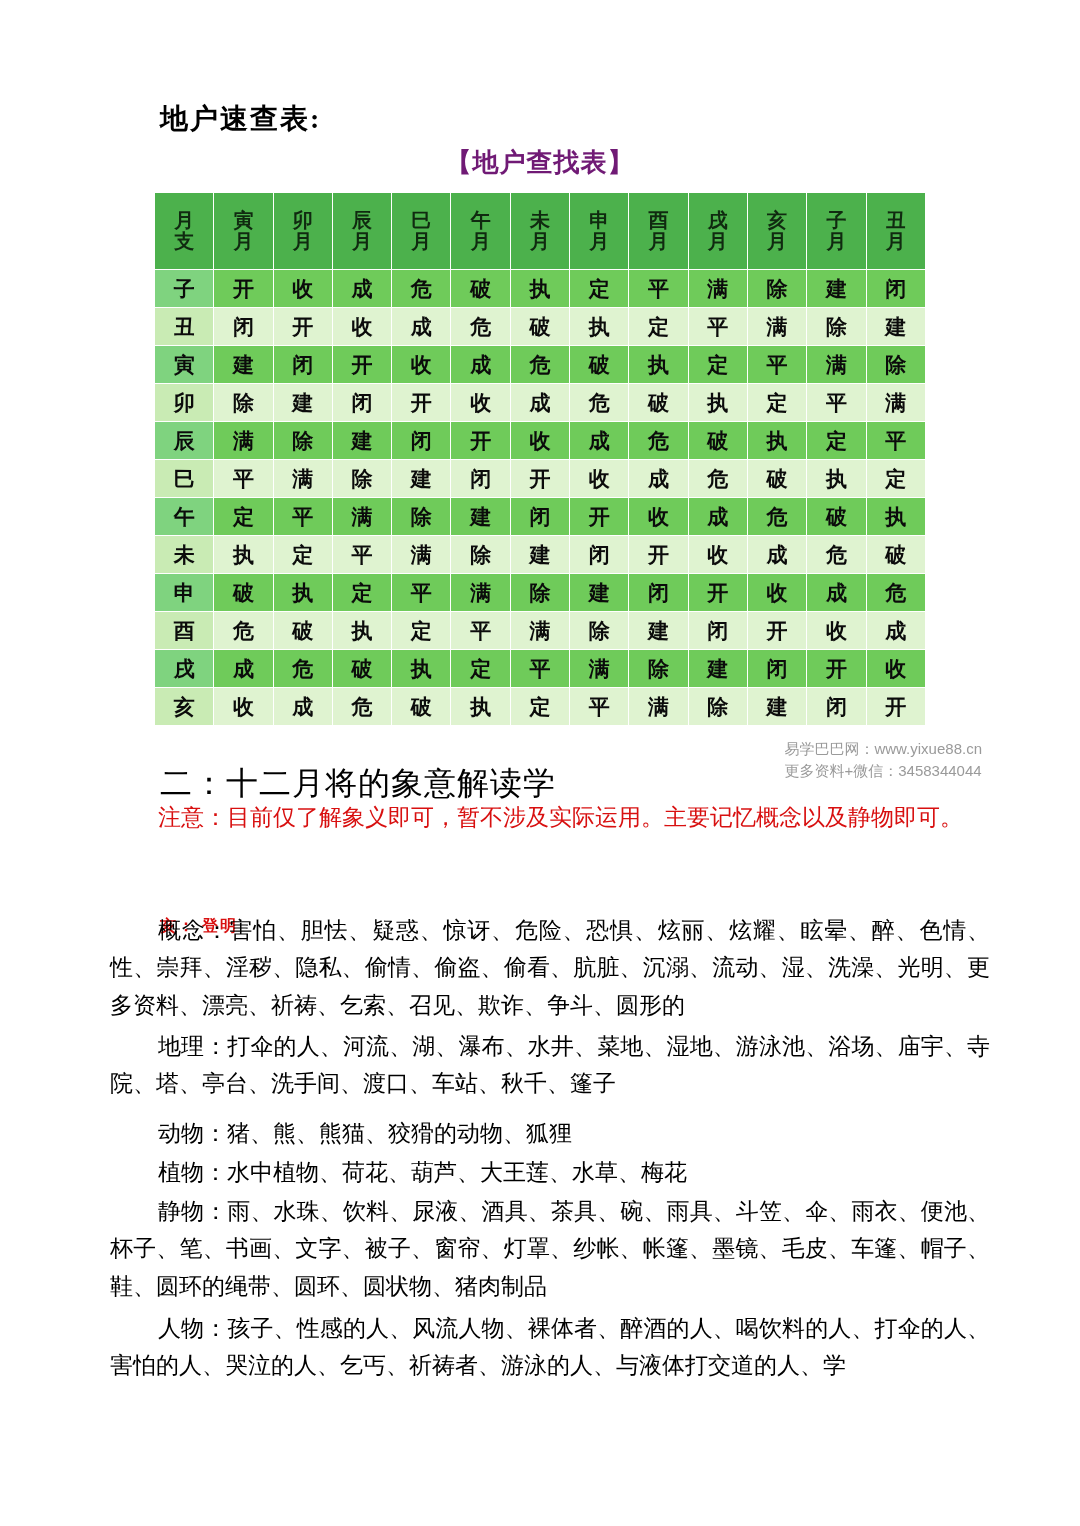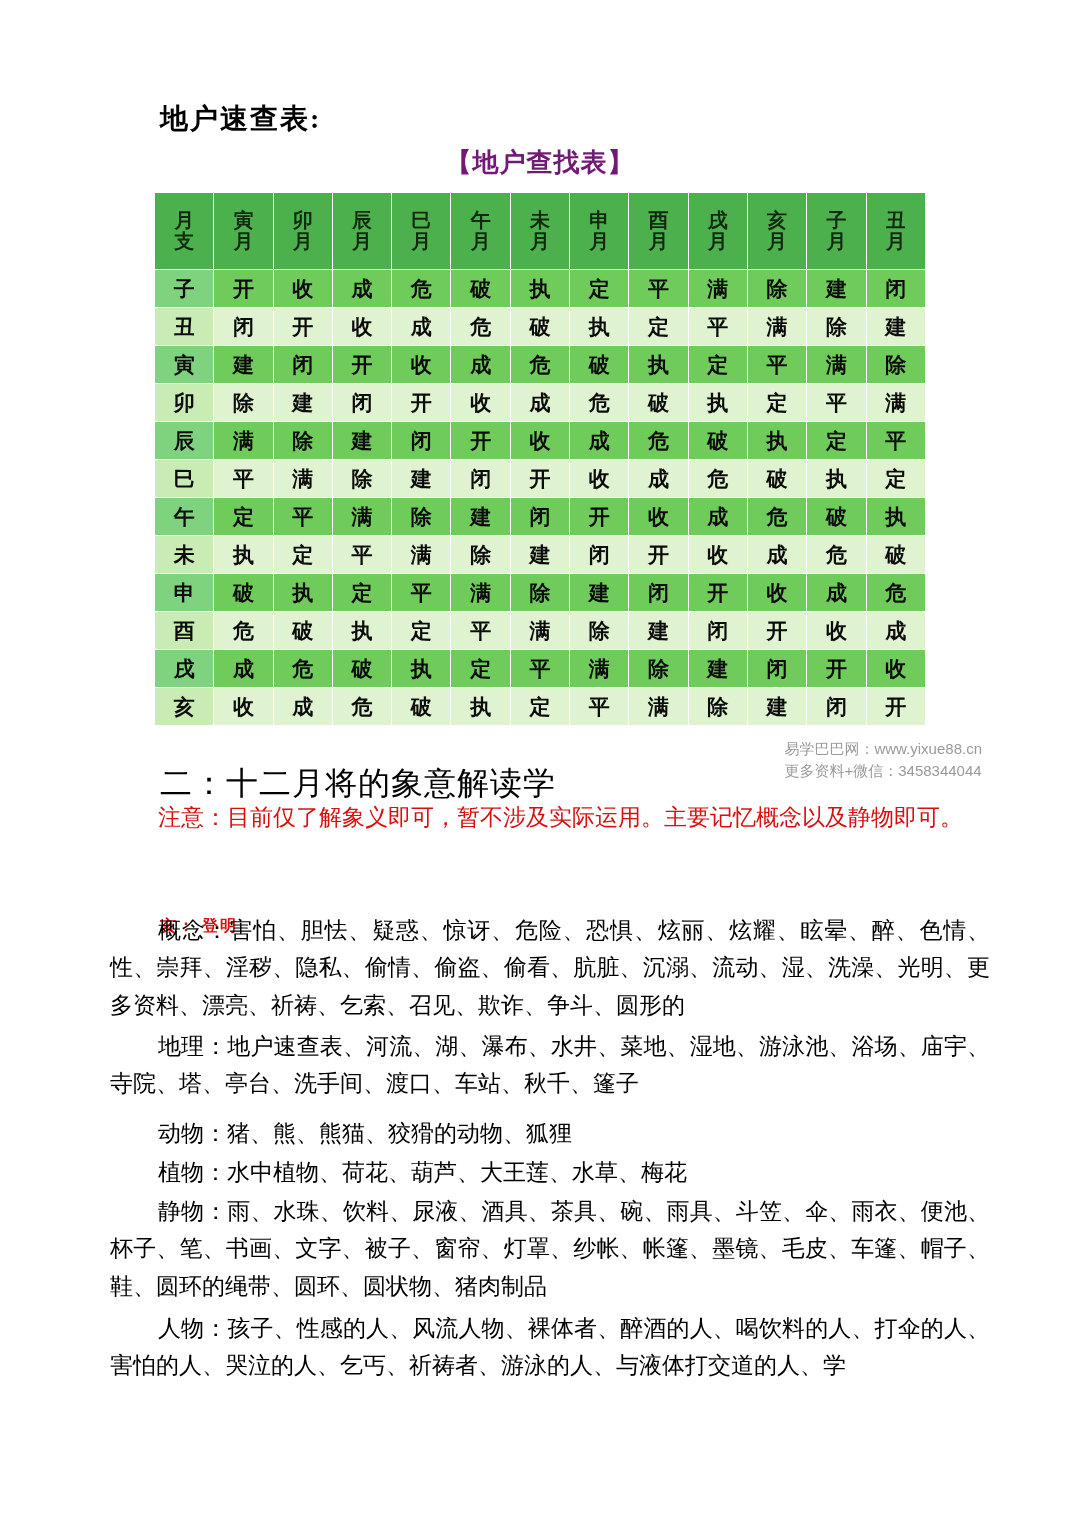--- a/index.html
+++ b/index.html
@@ -351,19 +351,19 @@
     <div>更多资料+微信：3458344044</div>
   </div>
 
   <div class="sec-title">二：十二月将的象意解读学</div>
 
   <div class="note">注意：目前仅了解象义即可，暂不涉及实际运用。主要记忆概念以及静物即可。</div>
 
   <div class="subhead">亥： 登明</div>
 
   <div class="body-block" id="b-gainian">概念：害怕、胆怯、疑惑、惊讶、危险、恐惧、炫丽、炫耀、眩晕、醉、色情、性、崇拜、淫秽、隐私、偷情、偷盗、偷看、肮脏、沉溺、流动、湿、洗澡、光明、更多资料、漂亮、祈祷、乞索、召见、欺诈、争斗、圆形的</div>
-  <div class="body-block" id="b-dili">地理：地户速查表、河流、湖、瀑布、水井、菜地、湿地、游泳池、浴场、庙宇、寺院、塔、亭台、洗手间、渡口、车站、秋千、篷子</div>
+  <div class="body-block" id="b-dili">地理：打伞的人、河流、湖、瀑布、水井、菜地、湿地、游泳池、浴场、庙宇、寺院、塔、亭台、洗手间、渡口、车站、秋千、篷子</div>
   <div class="body-block" id="b-dongwu">动物：猪、熊、熊猫、狡猾的动物、狐狸</div>
   <div class="body-block" id="b-zhiwu">植物：水中植物、荷花、葫芦、大王莲、水草、梅花</div>
   <div class="body-block" id="b-jingwu">静物：雨、水珠、饮料、尿液、酒具、茶具、碗、雨具、斗笠、伞、雨衣、便池、杯子、笔、书画、文字、被子、窗帘、灯罩、纱帐、帐篷、墨镜、毛皮、车篷、帽子、鞋、圆环的绳带、圆环、圆状物、猪肉制品</div>
   <div class="body-block" id="b-renwu">人物：孩子、性感的人、风流人物、裸体者、醉酒的人、喝饮料的人、打伞的人、害怕的人、哭泣的人、乞丐、祈祷者、游泳的人、与液体打交道的人、学</div>
 
 </div>
 
 </body></html>

